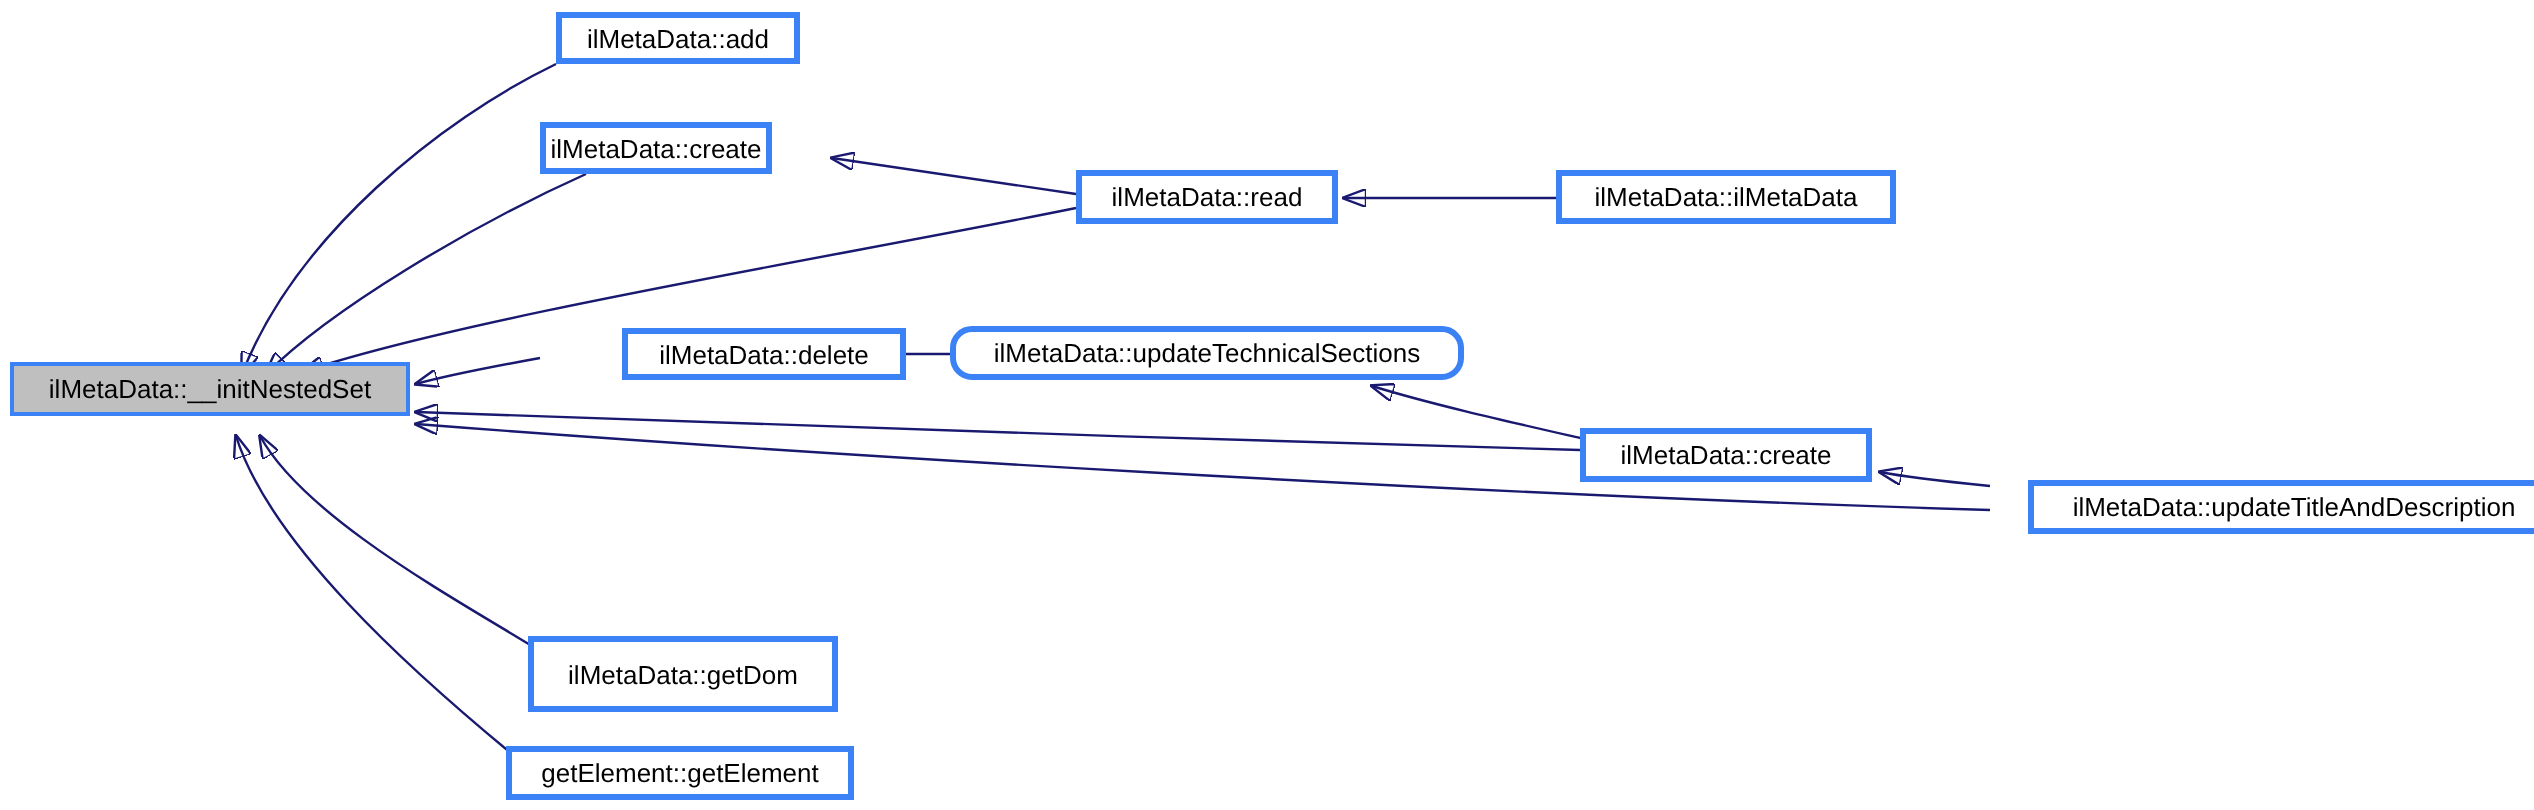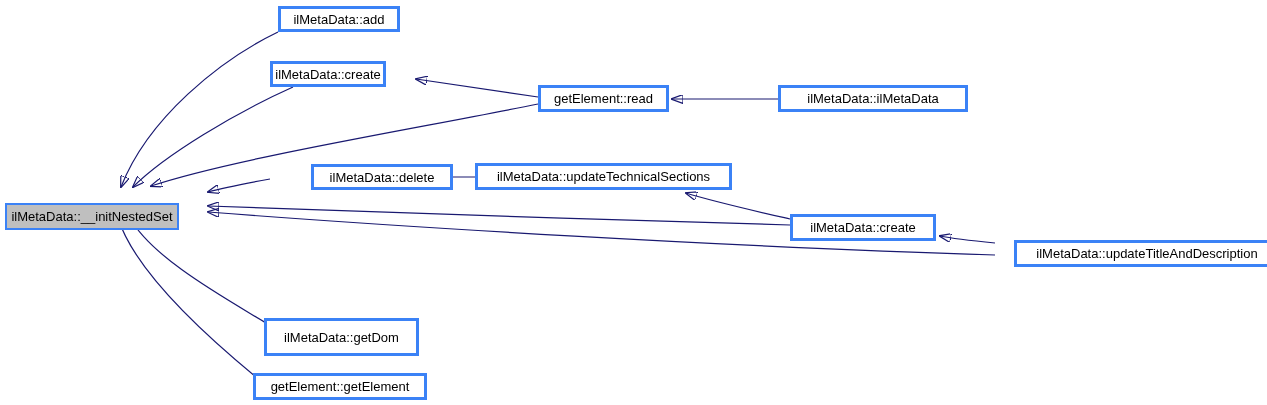--- a/index.html
+++ b/index.html
@@ -65,33 +65,33 @@
     <path d="M270,179 C248,183 226,187 208,192" marker-end="url(#arrow)"></path>
     <path d="M475,177 L416,177" marker-end="url(#arrow)"></path>
     <path d="M790,219 C755,211 715,202 686,193" marker-end="url(#arrow)"></path>
     <path d="M790,225 C600,220 380,212 208,206" marker-end="url(#arrow)"></path>
     <path d="M995,243 C975,241 955,239 940,236" marker-end="url(#arrow)"></path>
     <path d="M995,255 C730,247 400,227 208,212" marker-end="url(#arrow)"></path>
     <path d="M266,323 C225,298 152,258 130,218" marker-end="url(#arrow)"></path>
     <path d="M256,377 C205,335 135,272 118,218" marker-end="url(#arrow)"></path>
   </svg>
 
-  <div class="node main" style="left:5px; top:203px; width:174px; height:27px;">ilMetaData::__initNestedSet</div>
+  <div class="node main" style="left:5px; top:181px; width:200px; height:27px;">ilMetaData::__initNestedSet</div>
 
   <div class="node" style="left:278px; top:6px; width:122px; height:26px;">ilMetaData::add</div>
 
   <div class="node" style="left:270px; top:61px; width:116px; height:26px;">ilMetaData::create</div>
 
-  <div class="node" style="left:538px; top:85px; width:131px; height:27px;">getElement::read</div>
+  <div class="node" style="left:538px; top:85px; width:131px; height:27px;">ilMetaData::read</div>
 
-  <div class="node" style="left:778px; top:85px; width:190px; height:27px;">ilMetaData::ilMetaData</div>
+  <div class="node" style="left:778px; top:85px; width:170px; height:27px;">ilMetaData::ilMetaData</div>
 
   <div class="node" style="left:270px; top:164px; width:142px; height:26px;margin-left:41px;">ilMetaData::delete</div>
 
-  <div class="node" style="left:475px; top:163px; width:257px; height:27px;">ilMetaData::updateTechnicalSections</div>
+  <div class="node" style="left:475px; top:163px; width:257px; height:27px;border-radius:11px;">ilMetaData::updateTechnicalSections</div>
 
   <div class="node" style="left:790px; top:214px; width:146px; height:27px;">ilMetaData::create</div>
 
   <div class="node" style="left:1014px; top:240px; width:266px; height:27px;">ilMetaData::updateTitleAndDescription</div>
 
   <div class="node" style="left:264px; top:318px; width:155px; height:38px;">ilMetaData::getDom</div>
 
   <div class="node" style="left:253px; top:373px; width:174px; height:27px;">getElement::getElement</div>
 
 </div>

